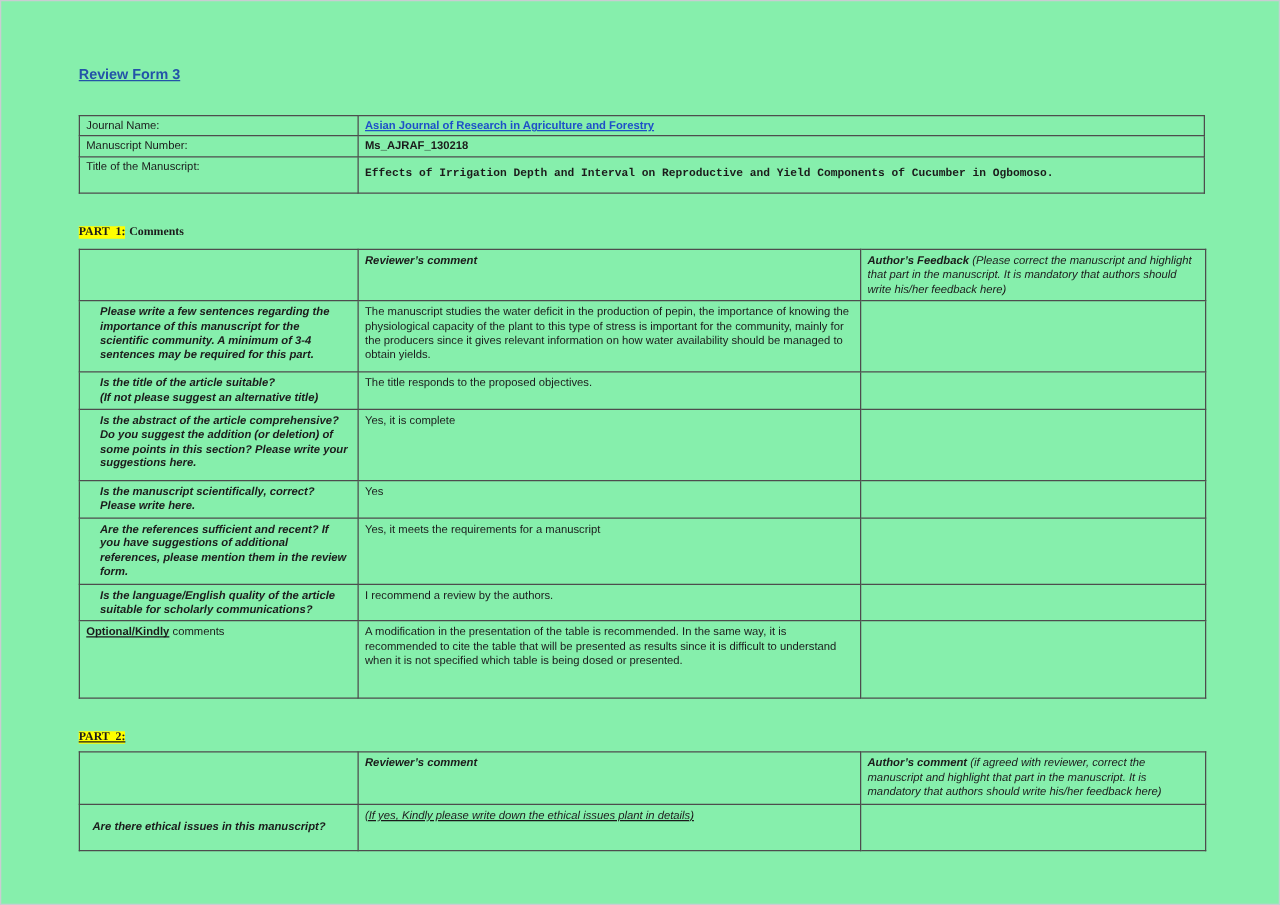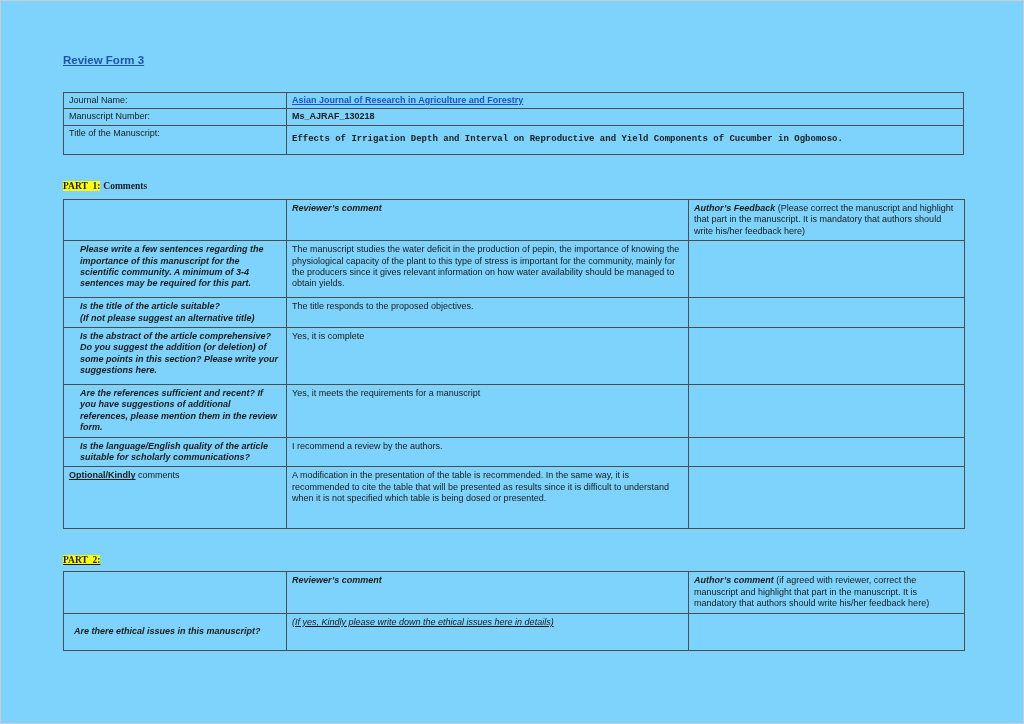--- a/index.html
+++ b/index.html
@@ -1,20 +1,20 @@
 <!DOCTYPE html>
 <html><head>
 <meta charset="utf-8">
 <style>
   html,body { margin:0; padding:0; background:#ffffff; }
   .page {
     position:relative;
     width:1024px; height:724px;
     box-sizing:border-box;
-    background:#7dd3fc;
+    background:#86efac;
     border:1px solid #c9cdd2;
     font-family:"Liberation Sans", sans-serif;
     color:#1b1b1b;
     overflow:hidden;
   }
   .content { padding-left:62px; padding-right:60px; }
 
   .doc-title {
     display:inline-block;
     margin-top:53px;
@@ -51,21 +51,21 @@
   .part-heading { margin-top:26px; font-size:9.5px; font-weight:bold;font-family:Liberation Serif, serif; }
   .hl { background:#ffff00; white-space:pre; }
   .hl.underlined { text-decoration:underline; }
   .heading-rest { margin-left:3px; }
 
   
   .review-table { margin-top:8px; }
   .q { font-weight:bold; padding-left:16px; white-space:pre-line;font-style:italic; }
   .q-plain { padding-left:5px; }
   .bu { font-weight:bold; text-decoration:underline; }
-  .note { font-weight:normal; }
+  .note { font-style:italic; font-weight:normal; }
   .col-head { font-weight:bold;font-style:italic; }
   .italic-underline { font-style:italic; text-decoration:underline; }
 
   .rh-head td { height:24px; }
   .rh1 td { height:50px; }
   .rh2 td { height:21px; }
   .rh3 td { height:50px; }
   .rh4 td { height:23px; }
   .rh5 td { height:28px; }
   .rh6 td { height:22px; }
@@ -130,20 +130,25 @@
           <td class="q">Is the title of the article suitable?
 (If not please suggest an alternative title)</td>
           <td>The title responds to the proposed objectives.</td>
           <td></td>
         </tr>
         <tr class="rh3">
           <td class="q">Is the abstract of the article comprehensive? Do you suggest the addition (or deletion) of some points in this section? Please write your suggestions here.</td>
           <td>Yes, it is complete</td>
           <td></td>
         </tr>
+        <tr class="rh4">
+          <td class="q">Is the manuscript scientifically, correct? Please write here.</td>
+          <td>Yes</td>
+          <td></td>
+        </tr>
         <tr class="rh5">
           <td class="q">Are the references sufficient and recent? If you have suggestions of additional references, please mention them in the review form.</td>
           <td>Yes, it meets the requirements for a manuscript</td>
           <td></td>
         </tr>
         <tr class="rh6">
           <td class="q">Is the language/English quality of the article suitable for scholarly communications?</td>
           <td>I recommend a review by the authors.</td>
           <td></td>
         </tr>
@@ -166,21 +171,21 @@
           <col style="width:276px">
         </colgroup>
       <tbody>
         <tr class="p2-head">
           <td></td>
           <td class="col-head">Reviewer’s comment</td>
           <td><span class="col-head">Author’s comment</span><span class="note"> (if agreed with reviewer, correct the manuscript and highlight that part in the manuscript. It is mandatory that authors should write his/her feedback here)</span></td>
         </tr>
         <tr class="p2-row">
           <td class="q">Are there ethical issues in this manuscript?</td>
-          <td><span class="italic-underline">(If yes, Kindly please write down the ethical issues here in details)</span></td>
+          <td><span class="italic-underline">(If yes, Kindly please write down the ethical issues plant in details)</span></td>
           <td></td>
         </tr>
       </tbody>
     </table>
 
     
 
   </div>
 </div>
 

